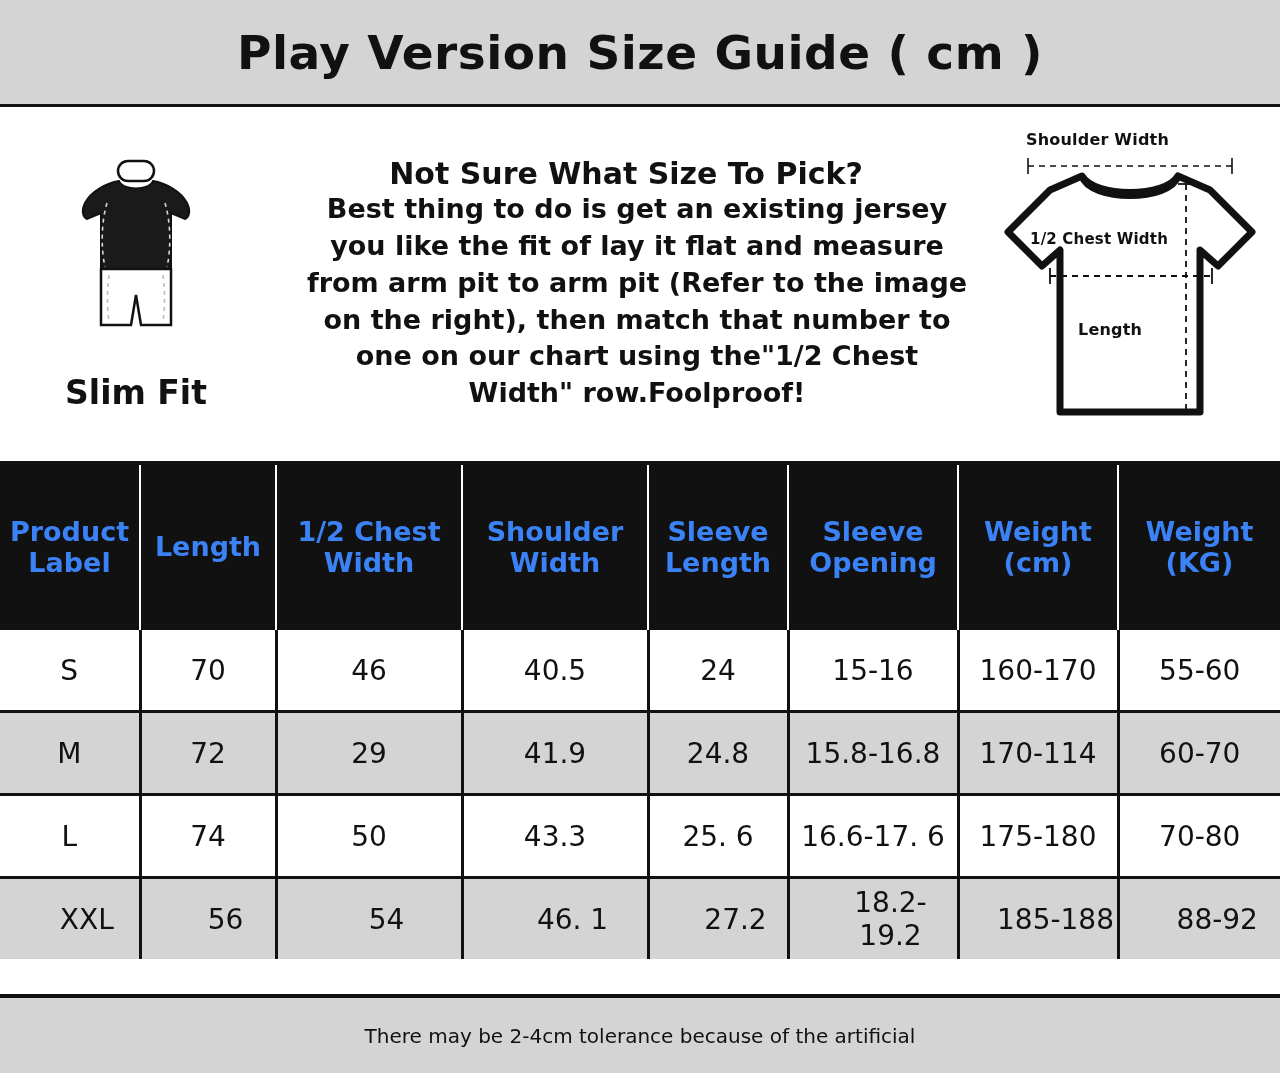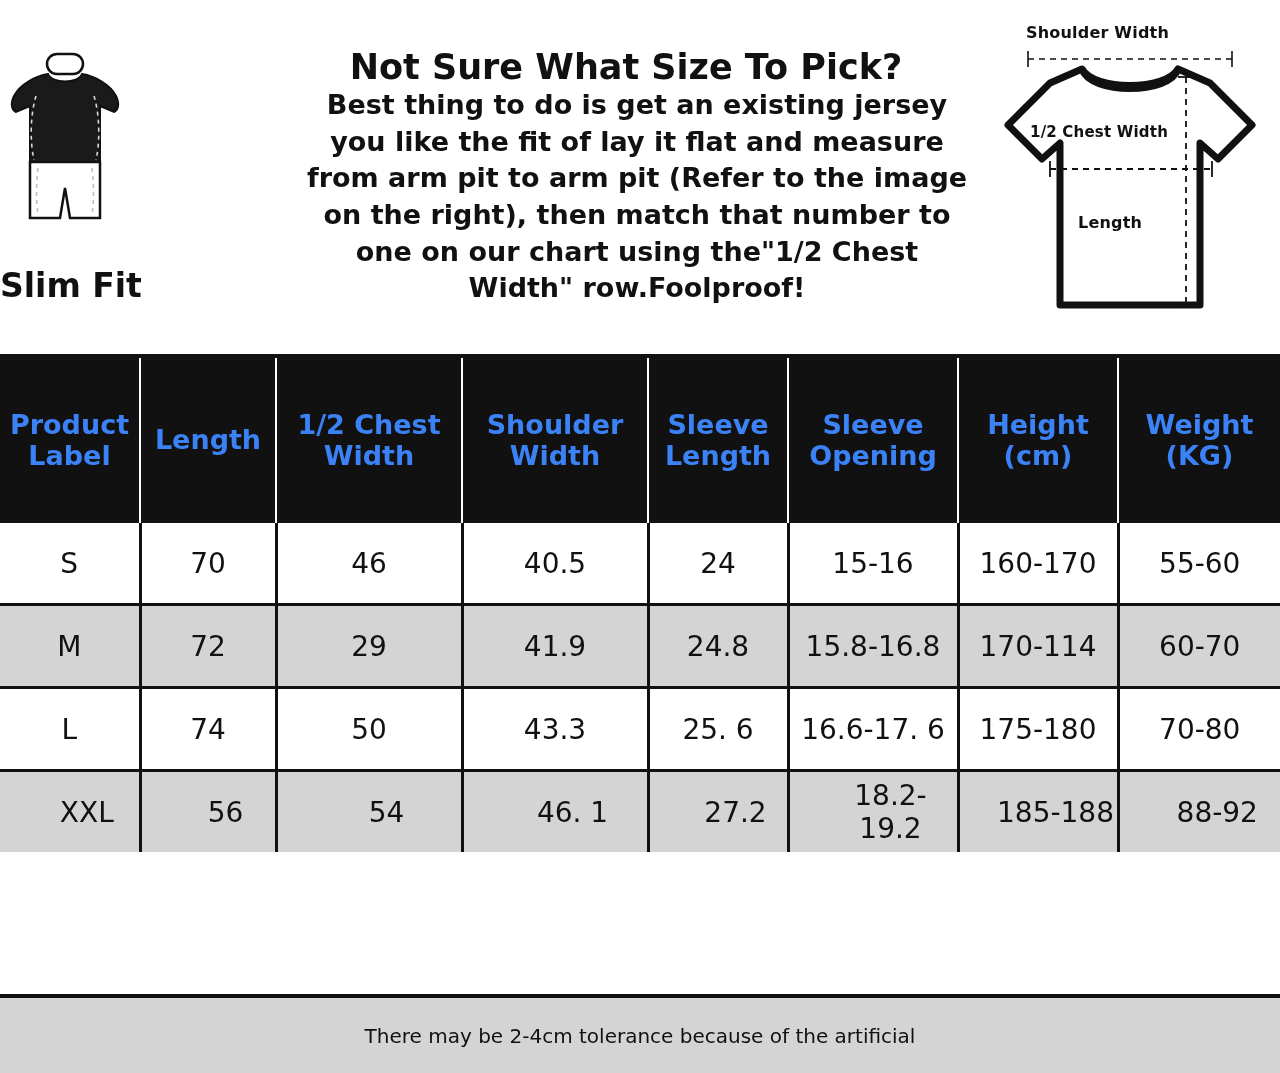--- a/index.html
+++ b/index.html
@@ -45,20 +45,21 @@
     height: 354px;
     display: flex;
     align-items: stretch;
     background: #ffffff;
     border-bottom: 4px solid #111111;
   }
   .fit-col {
     width: 272px;
     display: flex;
     flex-direction: column;
+    align-items: center;
     justify-content: center;
   }
   .fit-figure {
     width: 130px;
     height: 200px;
     position: relative;
   }
   .fit-label {
     margin-top: 16px;
     font-size: 33px;
@@ -66,21 +67,21 @@
   }
   .copy-col {
     flex: 1;
     display: flex;
     flex-direction: column;
     align-items: center;
     justify-content: center;
     padding: 0 10px;
   }
   .copy-head {
-    font-size: 35px;
+    font-size: 30px;
     font-weight: bold;
     margin-bottom: 0;
     text-align: left;
   }
   .copy-body {
     font-size: 27px;
     font-weight: bold;
     line-height: 1.36;
     text-align: center;
     max-width: 690px;
@@ -166,20 +167,23 @@
     font-size: 20px;
     font-weight: normal;
     text-align: left;
   }
 </style>
 </head>
 <body>
 
 <div class="page">
 
+  <div class="title-bar">
+    <div class="title-text">Play Version Size Guide ( cm )</div>
+  </div>
 
   <div class="info-band">
 
     <div class="fit-col">
       <div class="fit-figure">
         <svg viewBox="0 0 130 200" width="130" height="200" aria-hidden="true">
 
           <path d="M57 4 h16 a10 10 0 0 1 0 20 h-16 a10 10 0 0 1 0 -20 z" fill="none" stroke="#111" stroke-width="2.5"></path>
 
           <path d="M48 24 C36 26 20 34 14 46 C10 54 12 60 16 62 L30 56 L30 112 L100 112 L100 56 L114 62 C118 60 120 54 116 46 C110 34 94 26 82 24 C78 34 52 34 48 24 Z" fill="#1a1a1a" stroke="#111" stroke-width="2"></path>
@@ -241,21 +245,21 @@
         <col style="width:162px">
       </colgroup>
       <thead>
         <tr>
           <th>Product Label</th>
           <th>Length</th>
           <th>1/2 Chest Width</th>
           <th>Shoulder Width</th>
           <th>Sleeve Length</th>
           <th>Sleeve Opening</th>
-          <th>Height (cm)</th>
+          <th>Weight (cm)</th>
           <th>Weight (KG)</th>
         </tr>
       </thead>
       <tbody>
         <tr>
           <td>S</td>
           <td>70</td>
           <td>46</td>
           <td>40.5</td>
           <td>24</td>

